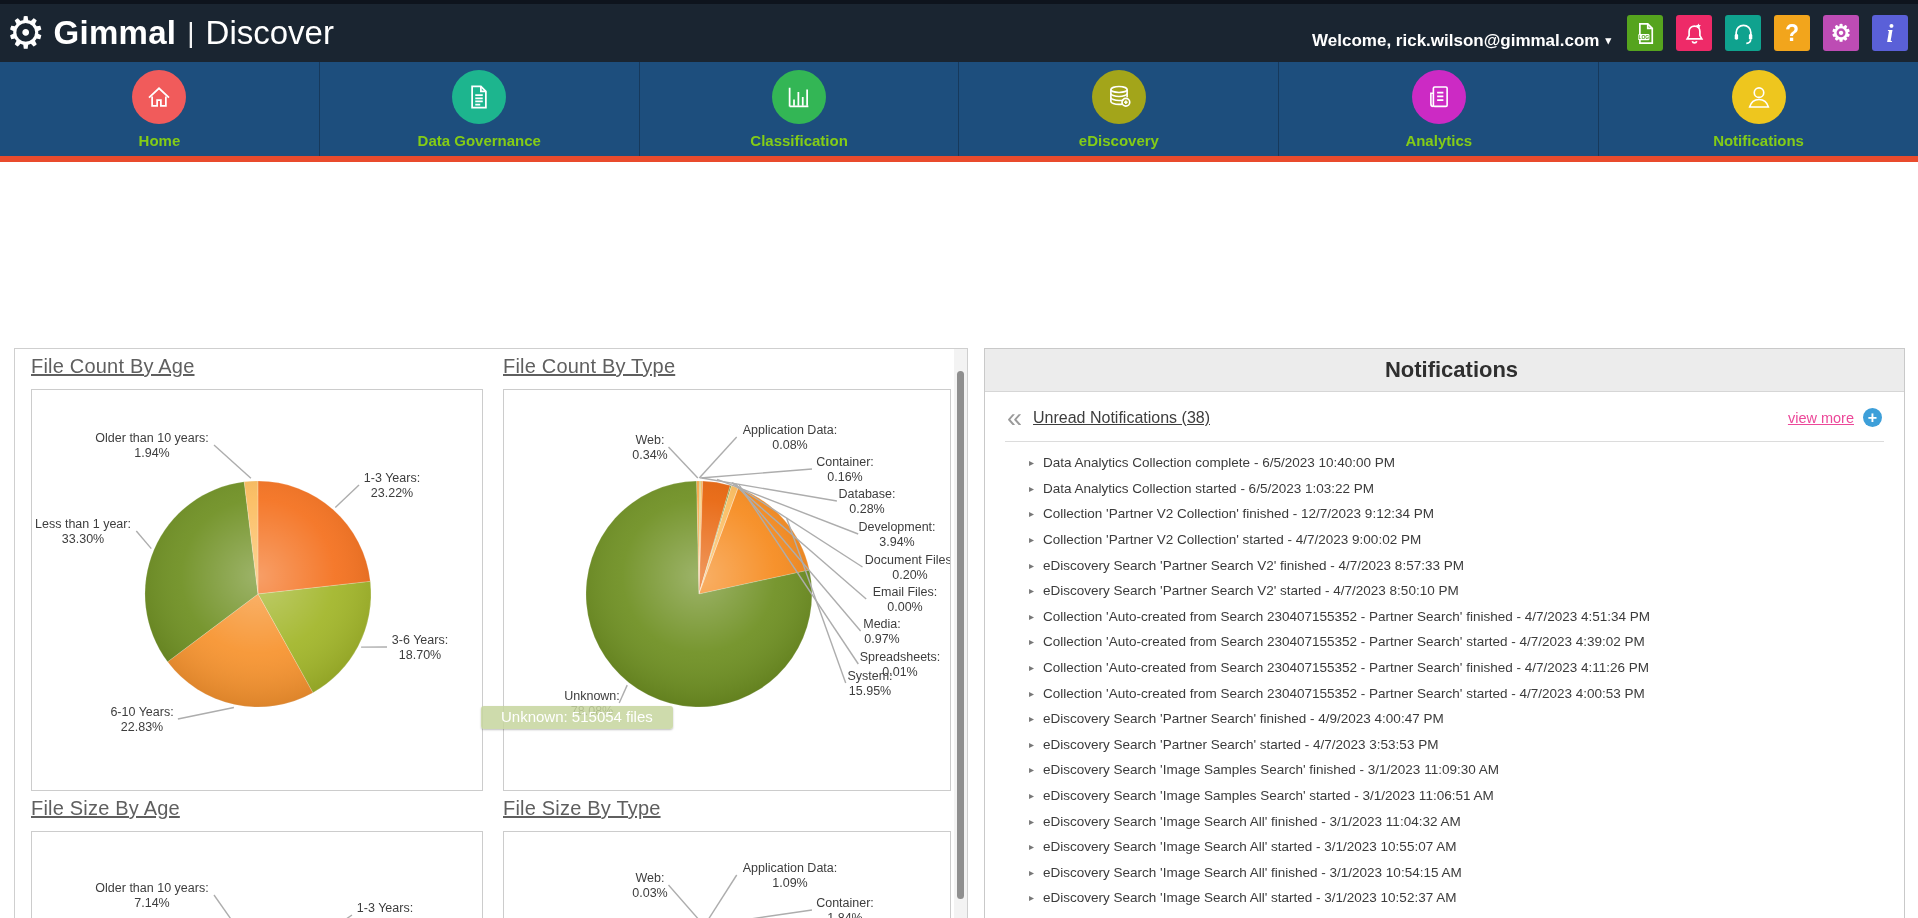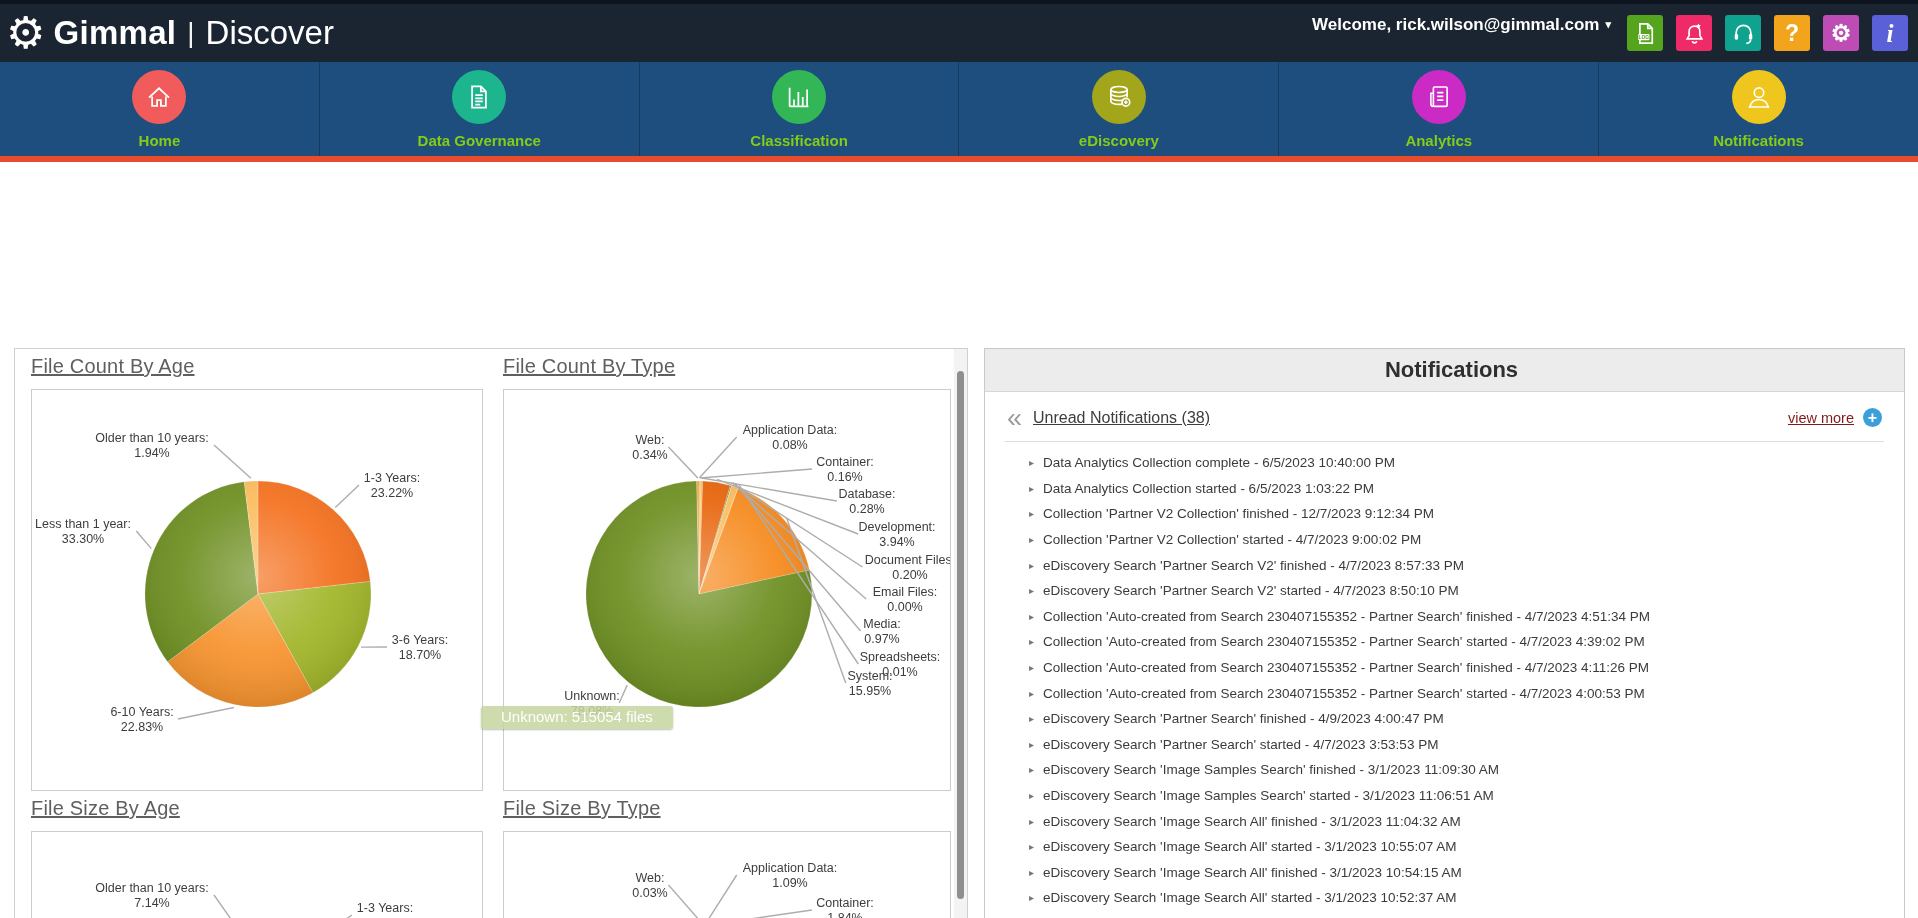--- a/index.html
+++ b/index.html
@@ -8,21 +8,21 @@
 
   
   .topbar{position:absolute;left:0;top:0;width:1918px;height:62px;background:#1a2531;
           border-top:4px solid #0e141d;box-sizing:border-box;display:flex;
           align-items:center;justify-content:space-between;padding:0 10px 0 6px;}
   .logo{display:flex;align-items:center;color:#fff;}
   .logo-gear{font-size:44px;line-height:44px;margin-right:8px;color:#fff;}
   .logo-brand{font-size:33px;font-weight:bold;letter-spacing:.3px;}
   .logo-sep{font-size:28px;font-weight:100;margin:0 11px;opacity:.95;}
   .logo-product{font-size:33px;font-weight:500;}
-  .top-right{display:flex;align-items:flex-start;gap:16px;}
+  .top-right{display:flex;align-items:flex-end;gap:16px;}
   .welcome{color:#fff;font-size:17px;font-weight:bold;cursor:pointer;white-space:nowrap;}
   .welcome .caret{font-size:11px;margin-left:6px;vertical-align:2px;}
   .topicons{display:flex;gap:13px;}
   .topicon{width:36px;height:36px;border-radius:3px;display:flex;align-items:center;
            justify-content:center;cursor:pointer;}
   .topicon svg{width:27px;height:27px;}
   .topicon .glyph{font-size:23px;font-weight:bold;color:#fff;line-height:1;}
   .topicon .glyph.italic{font-family:"Liberation Serif",serif;font-style:italic;font-size:25px;}
 
   
@@ -51,21 +51,21 @@
 
   
   .notif-panel{position:absolute;left:984px;top:186px;width:921px;height:714px;background:#fff;
                border:1px solid #c9c9c9;box-sizing:border-box;}
   .notif-header{height:42px;background:#ececec;border-bottom:1px solid #d6d6d6;display:flex;
                 align-items:center;justify-content:center;font-size:22px;font-weight:bold;color:#2f2f2f;padding-left:14px;}
   .section-row{display:flex;align-items:center;padding:16px 22px 14px 22px;}
   .collapse-icon{color:#9a9a9a;font-size:27px;line-height:14px;margin-right:11px;cursor:pointer;}
   .section-link{font-size:16px;color:#3d3d3d;text-decoration:underline;cursor:pointer;}
   .view-more{margin-left:auto;display:flex;align-items:center;gap:9px;}
-  .view-more-link{font-size:14.5px;color:#7f1d1d;text-decoration:underline;cursor:pointer;}
+  .view-more-link{font-size:14.5px;color:#ec4899;text-decoration:underline;cursor:pointer;}
   .plus-circle{width:19px;height:19px;border-radius:50%;background:#3d9fd9;color:#fff;font-size:16px;
                font-weight:bold;display:flex;align-items:center;justify-content:center;line-height:1;cursor:pointer;}
   .divider{border-top:1px solid #dcdcdc;margin:0 20px;}
   .notif-list{padding:8px 0 4px 44px;}
   .notif-item{height:25.6px;display:flex;align-items:center;font-size:13.5px;color:#3b3b3b;cursor:pointer;}
   .bullet{color:#777;font-size:10px;margin-right:9px;}
 
   svg text{font-family:"Liberation Sans",sans-serif;}
 </style>
 </head>

